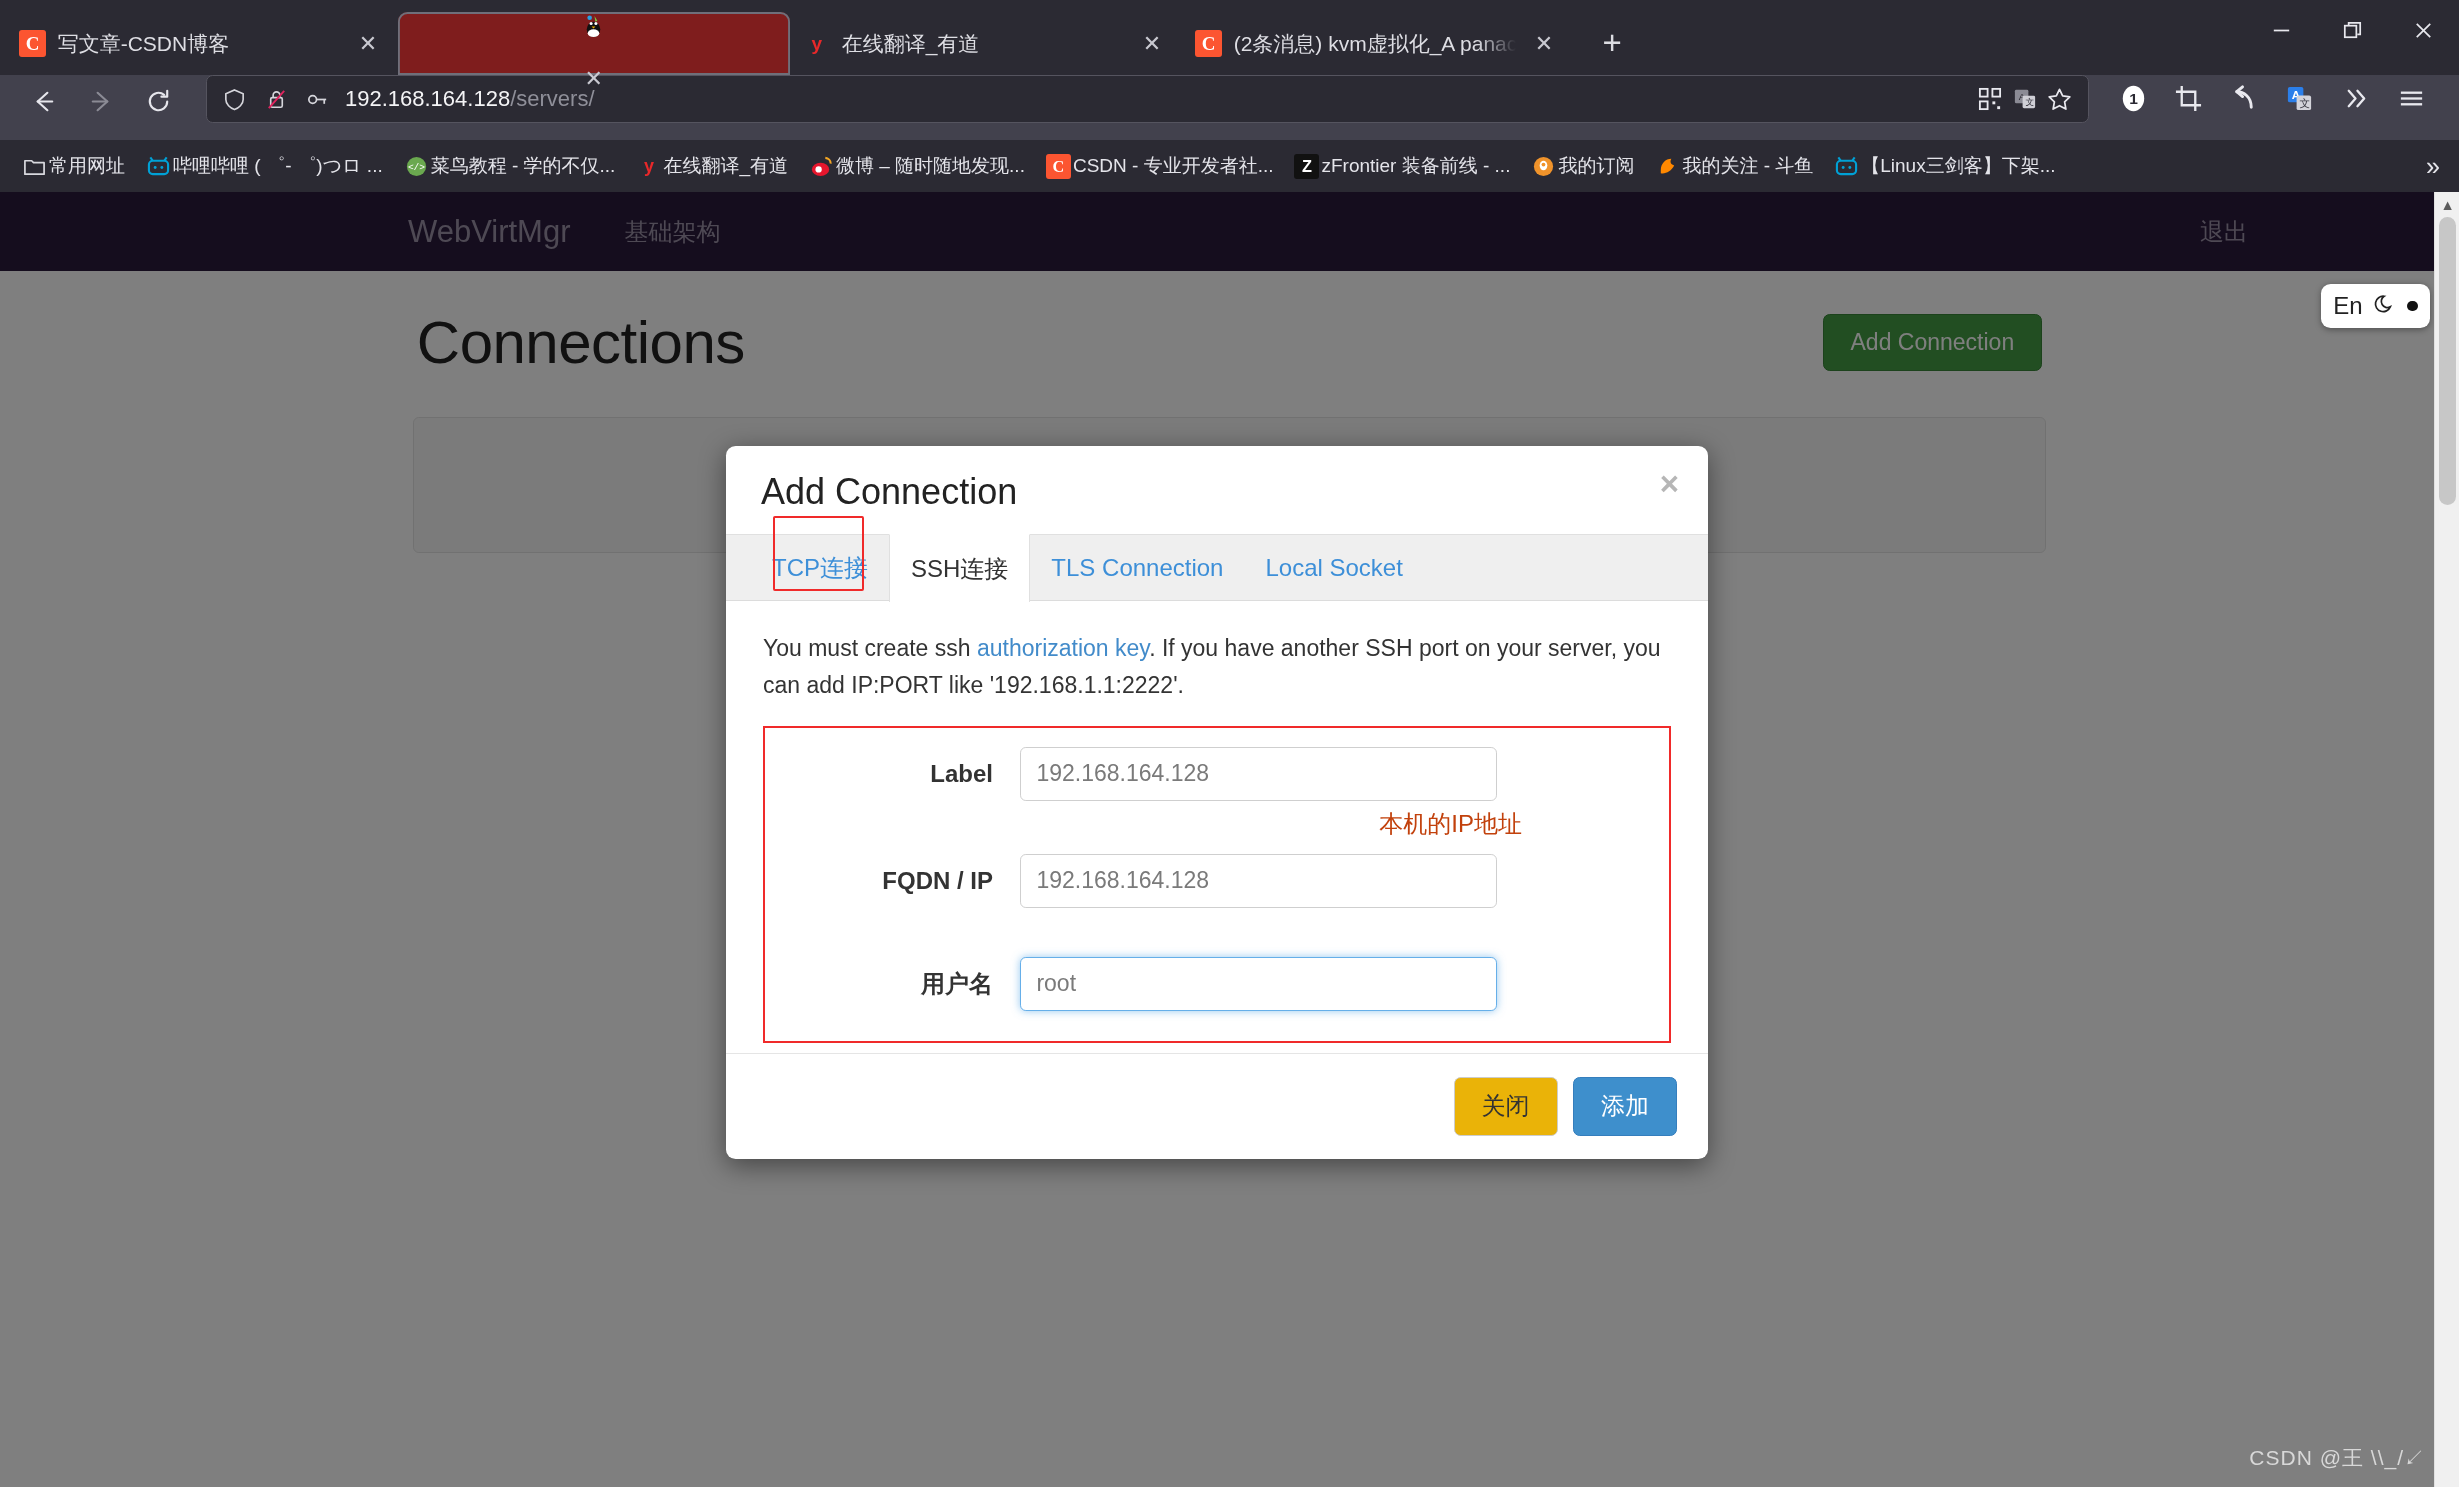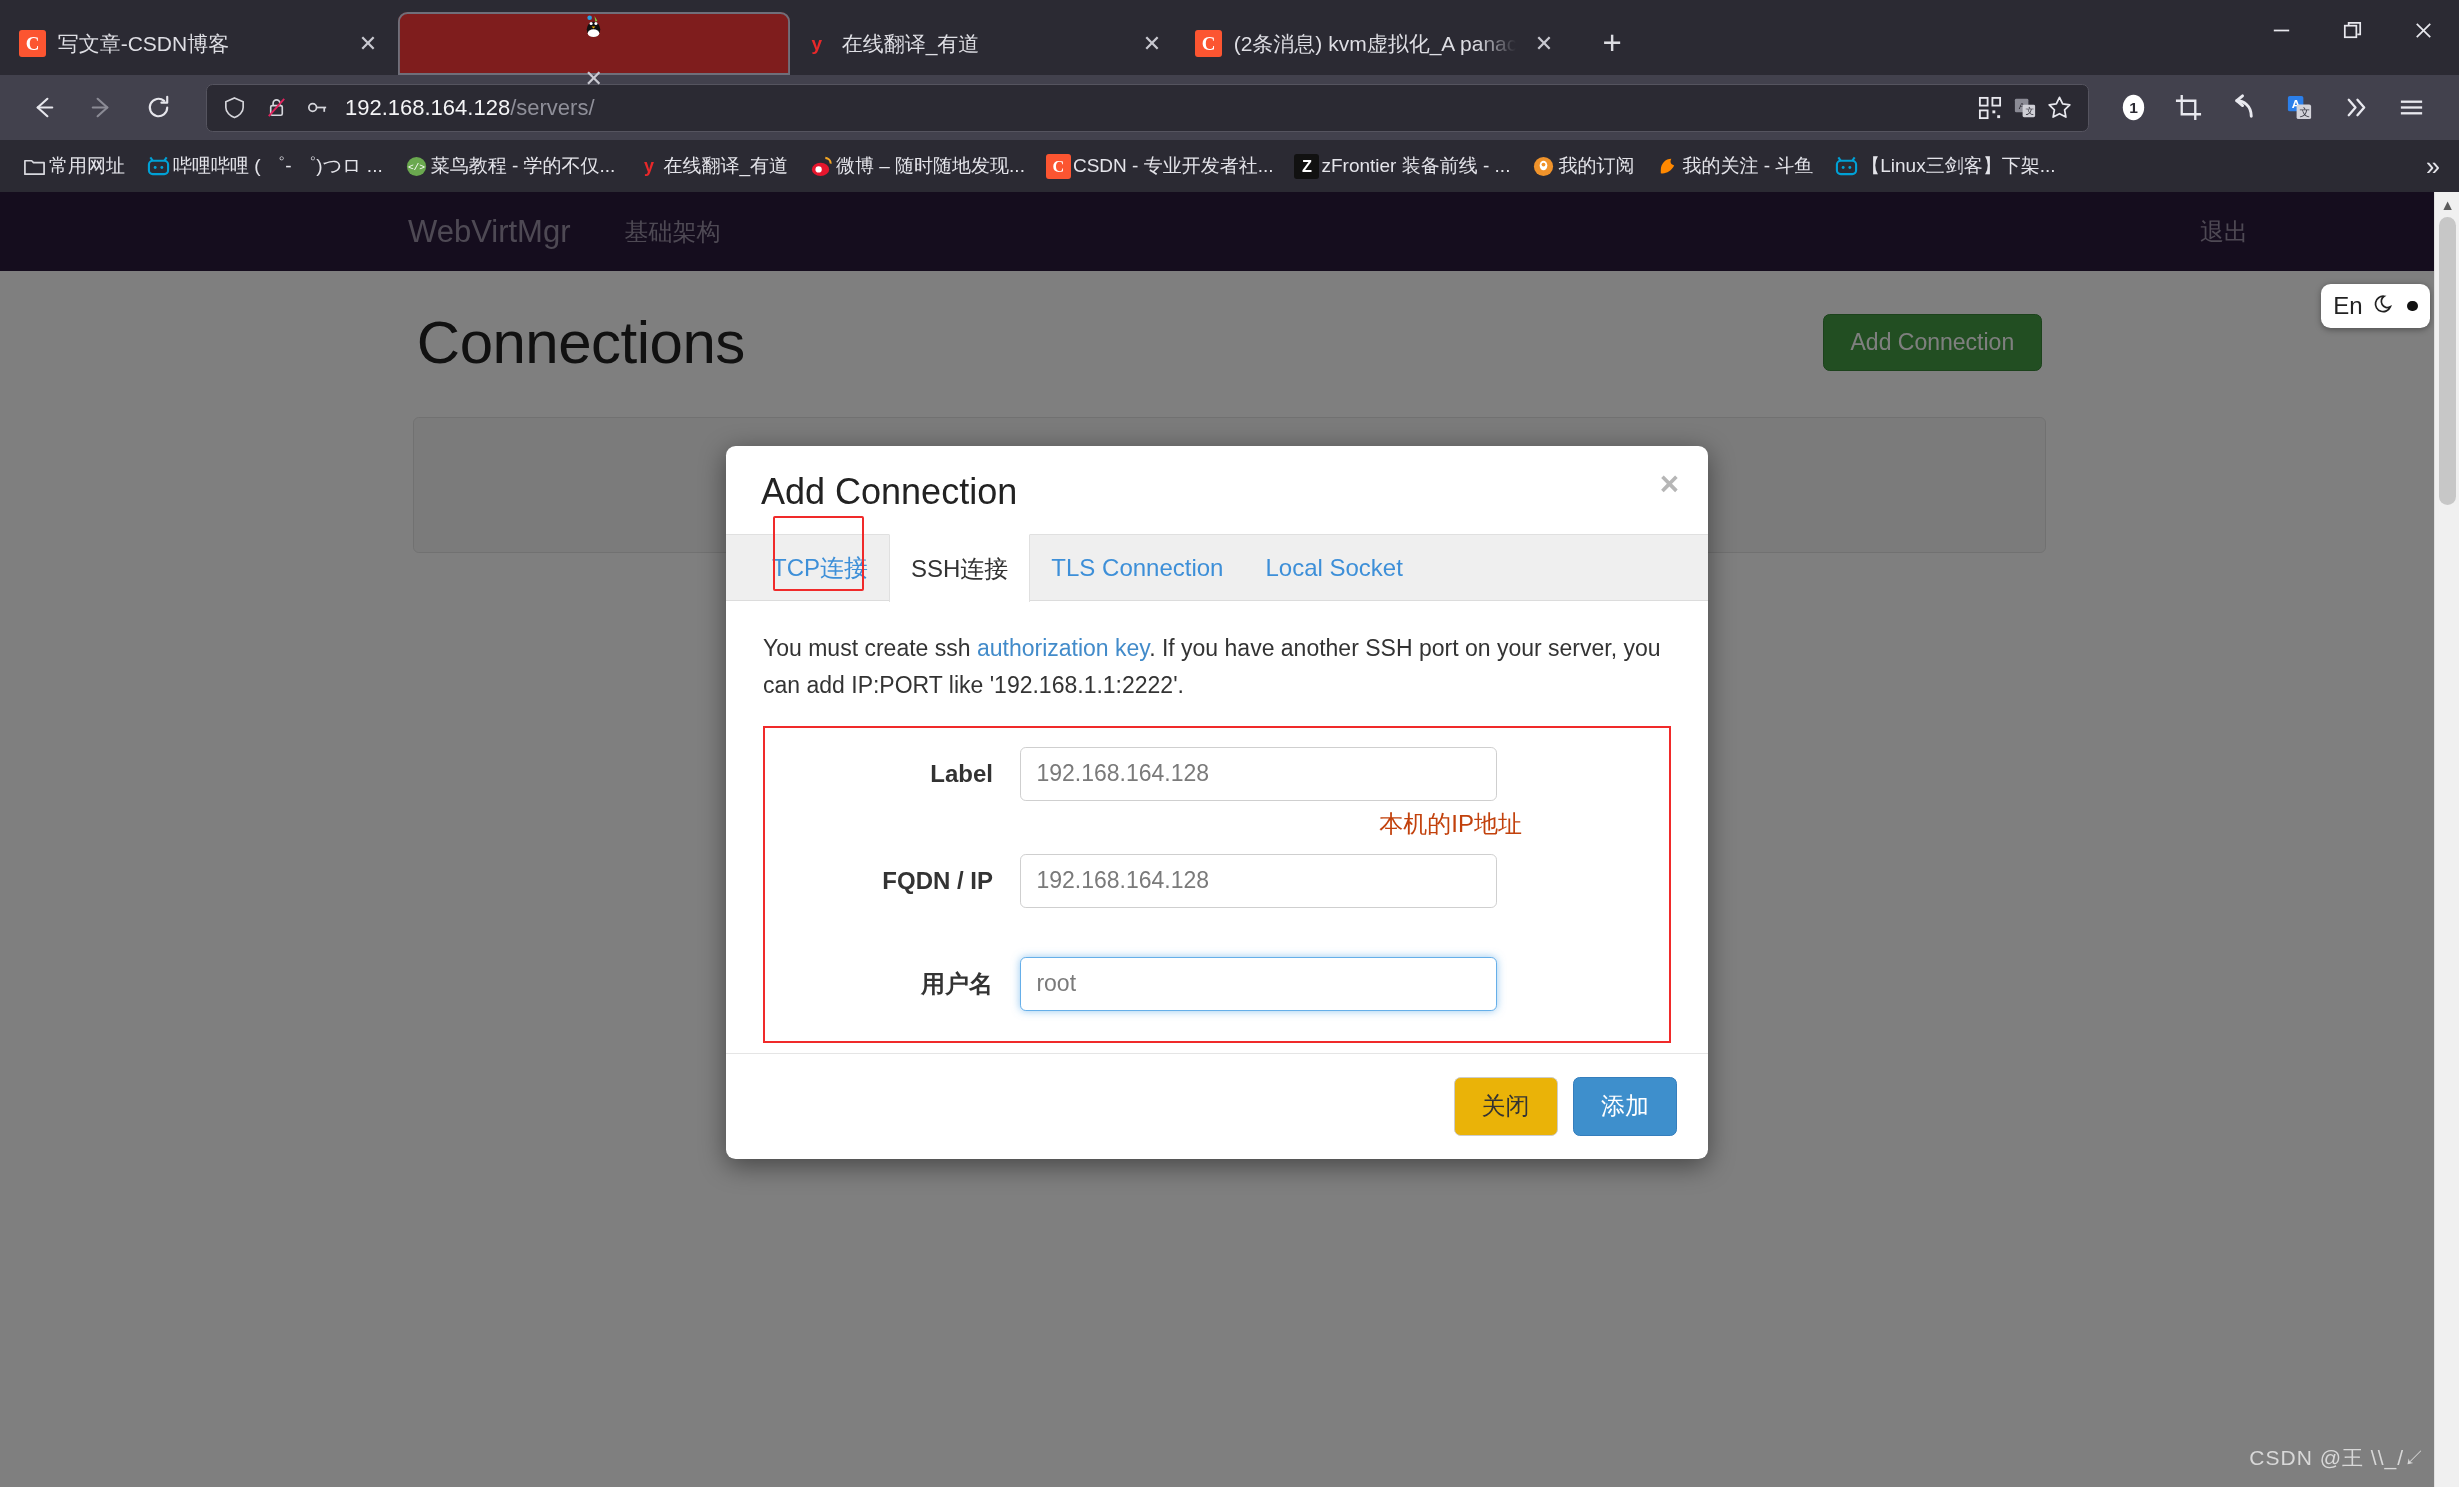--- a/index.html
+++ b/index.html
@@ -54,21 +54,21 @@
     font-weight: 300; border-radius: 5.8px;
   }
   .wincontrols {
     position:absolute; right: 0; top: 0; height: 60px;
     display:flex; align-items:center;
   }
   .wc { width: 71px; height: 60px; display:flex;align-items:center;justify-content:center; color:#e8e8ee; }
 
   
   .navbar {
-    height: 65px; background:#42414d; display:flex; align-items:center;
+    height: 65px; background:#42414d; display:flex; align-items:flex-start;
     padding: 0 17.3px; gap: 5.8px;
   }
   .navbtn {
     width: 52px; height: 52px; display:flex; align-items:center; justify-content:center;
     color:#e6e6ec; border-radius:5.8px;
   }
   .navbtn.dim { color: #8b8b95; }
   .urlbar {
     flex: 1 1 auto; height: 48px; margin: 0 15.4px;
     background: #2b2a33; border-radius: 6.7px;

